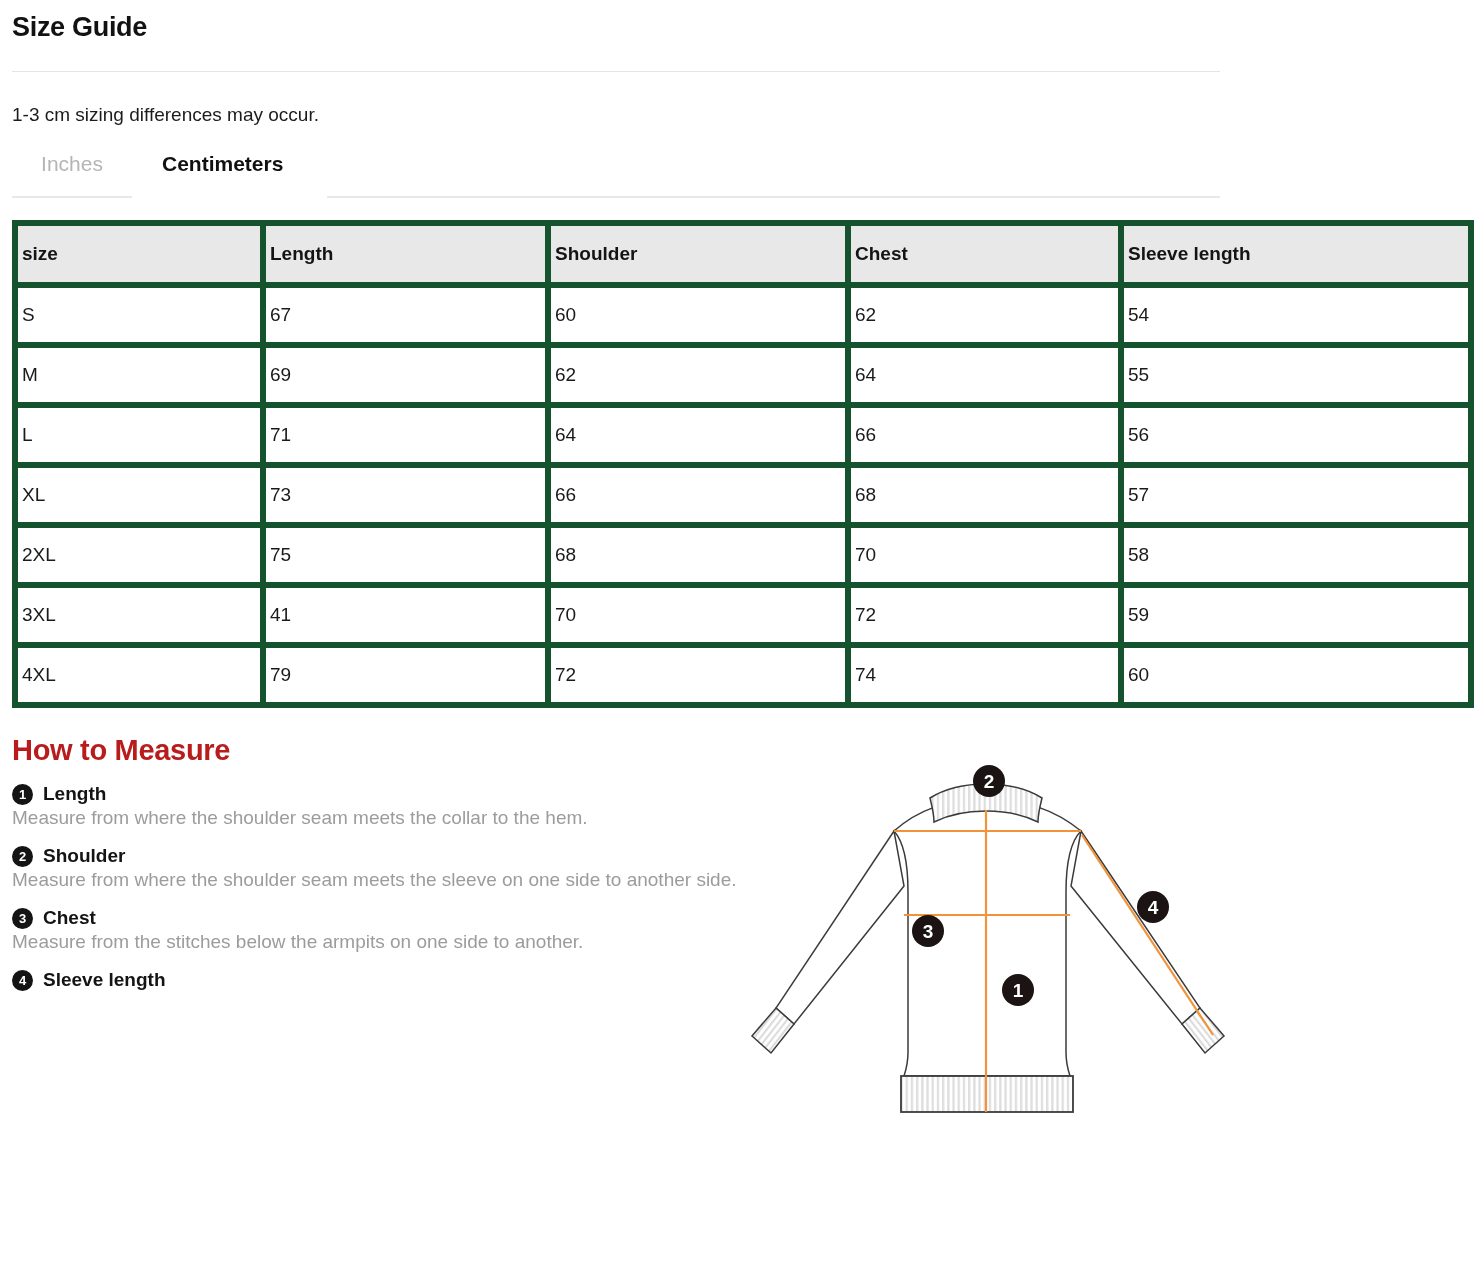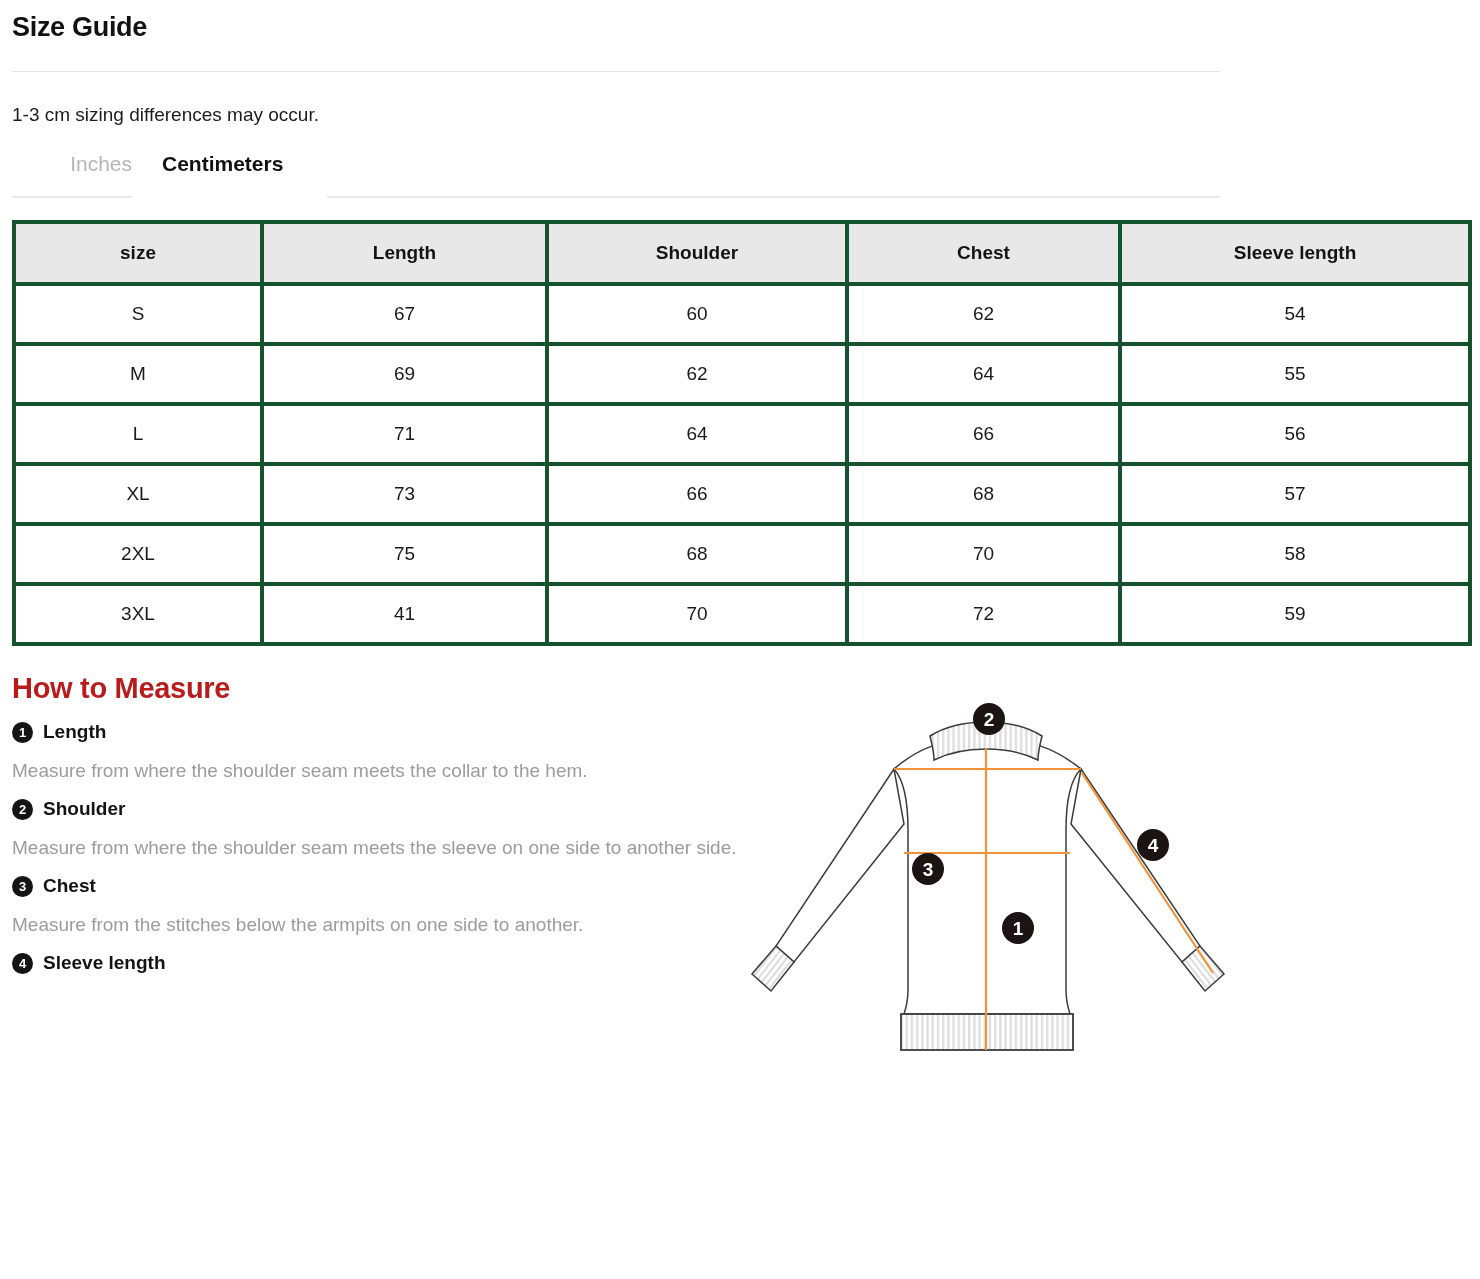--- a/index.html
+++ b/index.html
@@ -59,21 +59,21 @@
     line-height: 26px;
     padding: 0 0 20px 0;
     background: none;
     border: none;
     cursor: pointer;
     font-family: "Liberation Sans", sans-serif;
   }
   .tab-inches {
     color: #b5b5b5;
     width: 120px;
-    text-align: right;
+    text-align: center;
   }
   .tab-centimeters {
     color: #111111;
     font-weight: bold;
     margin-left: 30px;
     text-align: right;
   }
   .tabs-underline {
     position: absolute;
     left: 0;
@@ -93,22 +93,22 @@
 
   
   table.size-table {
     width: 1456px;
     border-collapse: collapse;
     margin-top: 19px;
     table-layout: fixed;
   }
   table.size-table th,
   table.size-table td {
-    border: 4px solid #14532d;
-    text-align: center;
+    border: 6px solid #14532d;
+    text-align: left;
     vertical-align: middle;
   }
   table.size-table th {
     background: #e8e8e8;
     font-size: 19px;
     font-weight: bold;
     color: #141414;
     height: 62px;
     padding: 0 4px;
   }
@@ -166,21 +166,20 @@
   .m-label {
     font-size: 19px;
     font-weight: bold;
     color: #141414;
     line-height: 24px;
   }
   .m-desc {
     font-size: 19px;
     color: #9c9c9c;
     line-height: 24px;
-    margin-top: 15px;
   }
 
   
   .garment {
     position: absolute;
     right: -8px;
     top: -20px;
     width: 520px;
     height: 370px;
   }
@@ -256,20 +255,27 @@
         <td>68</td>
         <td>70</td>
         <td>58</td>
       </tr>
       <tr>
         <td>3XL</td>
         <td>41</td>
         <td>70</td>
         <td>72</td>
         <td>59</td>
+      </tr>
+      <tr>
+        <td>4XL</td>
+        <td>79</td>
+        <td>72</td>
+        <td>74</td>
+        <td>60</td>
       </tr>
     </tbody>
   </table>
 
   <h2 class="how-title">How to Measure</h2>
 
   <div class="measure-layout">
 
     <div class="measure-list">
 

